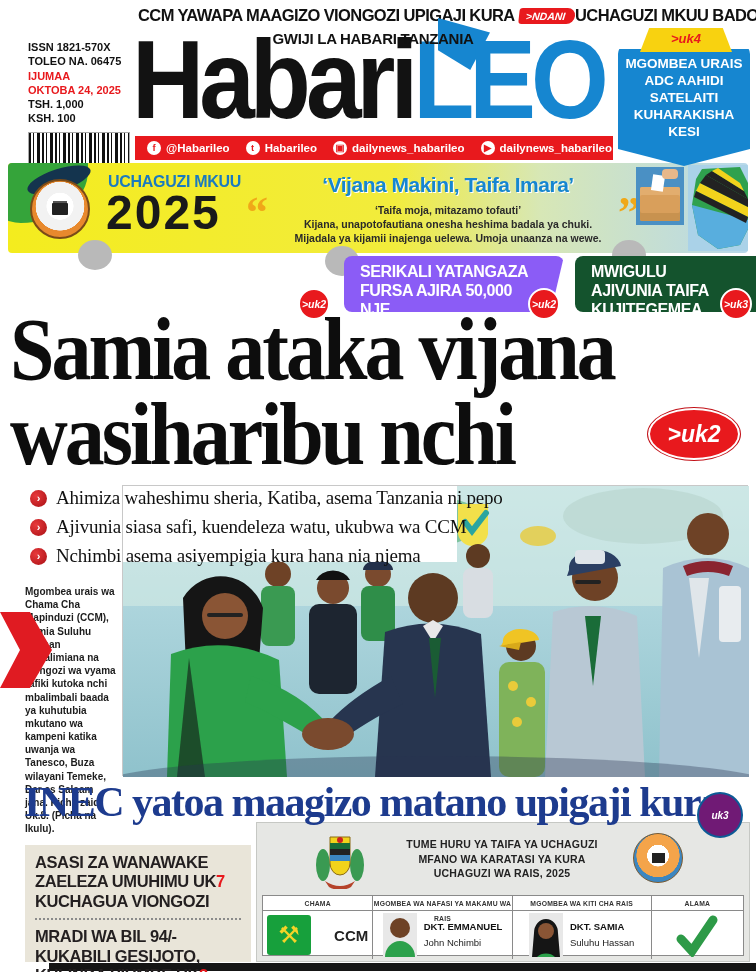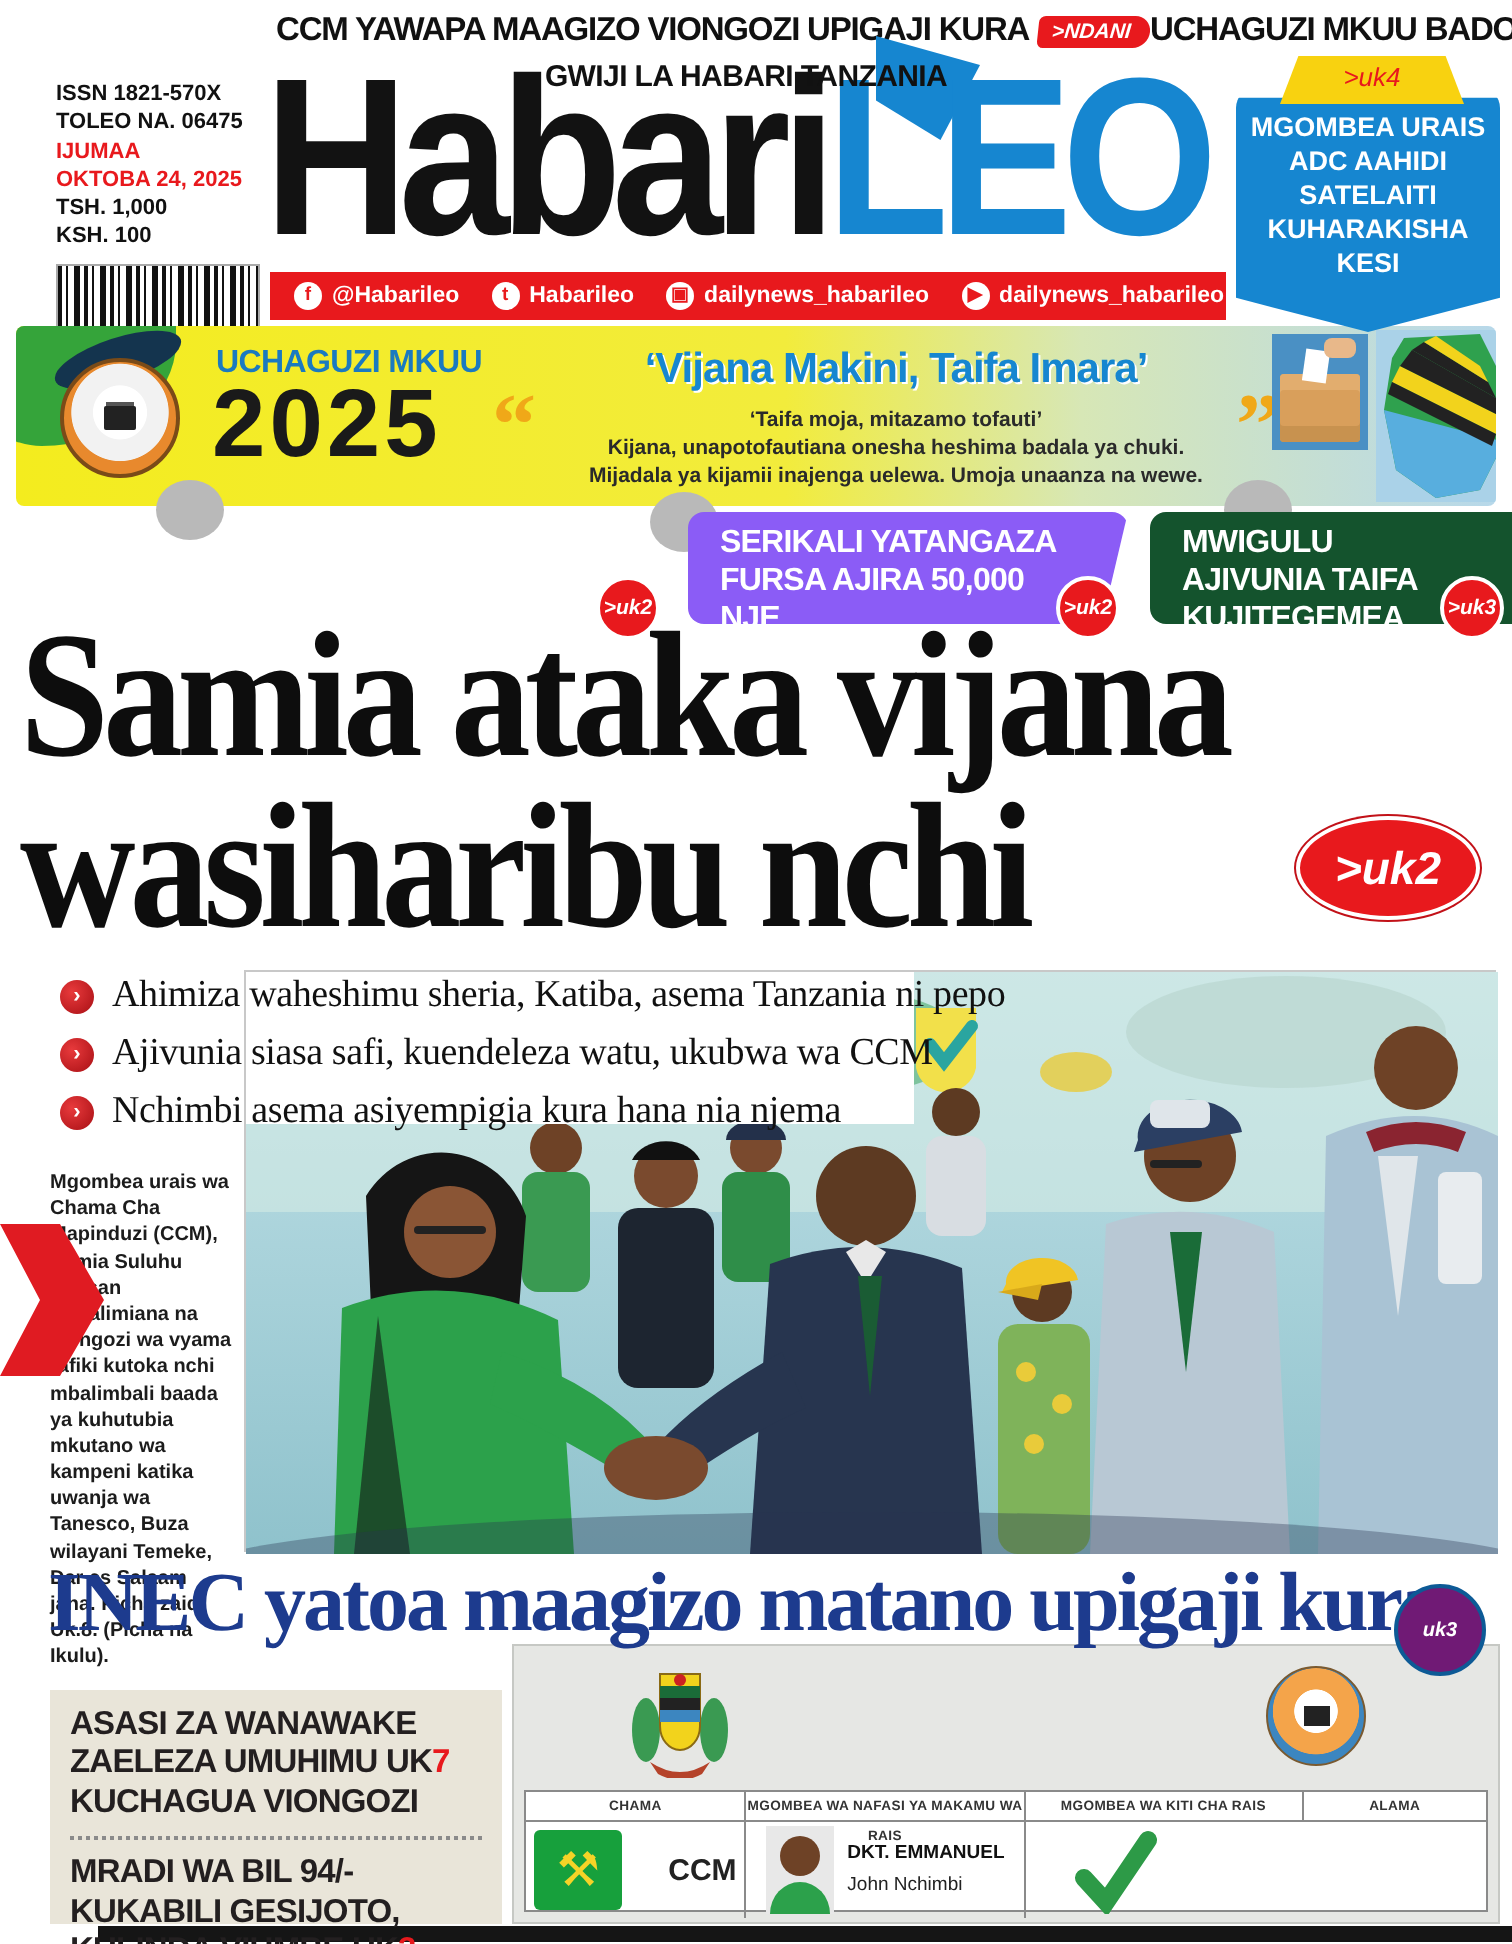--- a/index.html
+++ b/index.html
@@ -24,21 +24,21 @@
   .logo .black { color:#121212; }
   .logo .blue { color:#1686d0; }
   .logo-accent { position:absolute; top:18px; left:438px; width:52px; height:52px; background:#1686d0; clip-path:polygon(0 0,100% 28%,62% 100%,0 62%); z-index:1; }
 
   
   .socialbar { position:absolute; top:136px; left:135px; width:478px; height:24px; background:#e8191d; display:flex; align-items:center; gap:16px; padding-left:12px; z-index:4; }
   .soc { display:flex; align-items:center; gap:5px; color:#fff; font-weight:bold; font-size:11.5px; }
   .soc .ic { width:14px; height:14px; border-radius:50%; background:#fff; color:#e8191d; font-size:9.5px; font-weight:bold; display:flex; align-items:center; justify-content:center; line-height:1; }
 
   
-  .ribbon { position:absolute; top:28px; left:640px; width:92px; height:24px; background:#f8d210; clip-path:polygon(10% 0,90% 0,100% 100%,0 100%); color:#e8191d; font-style:italic; font-weight:normal; font-size:13px; text-align:center; line-height:22px; z-index:5; }
+  .ribbon { position:absolute; top:28px; left:640px; width:92px; height:24px; background:#f8d210; clip-path:polygon(10% 0,90% 0,100% 100%,0 100%); color:#e8191d; font-style:italic; font-weight:bold; font-size:13px; text-align:center; line-height:22px; z-index:5; }
   .sidebadge { position:absolute; top:44px; left:618px; width:132px; height:122px; background:#1686d0; clip-path:polygon(0 4%,100% 4%,100% 86%,50% 100%,0 86%); border-radius:10px; color:#fff; font-weight:bold; font-size:13.5px; line-height:1.25; text-align:center; padding:12px 6px; z-index:4; }
 
   
   .banner { position:absolute; top:163px; left:8px; width:740px; height:90px; background:linear-gradient(90deg,#f4ec1e 0%,#f2ec3c 52%,#d7e7b6 72%,#b7d8ea 100%); border-radius:4px; overflow:hidden; z-index:1; }
   .banner .greenwedge { position:absolute; top:-14px; left:-16px; width:96px; height:74px; background:#35a43a; border-radius:0 0 70% 30%; }
   .banner .swoosh { position:absolute; top:6px; left:18px; width:66px; height:22px; background:#14344e; border-radius:50%; transform:rotate(-18deg); }
   .inec-logo { position:absolute; top:16px; left:22px; width:60px; height:60px; border-radius:50%; background:radial-gradient(circle at 50% 45%, #fff 0 32%, #f2f2f2 33% 58%, #e8892d 59% 78%, #1f4d7a 79% 100%); border:2px solid #7a4b18; display:flex; align-items:center; justify-content:center; }
   .inec-logo .box { width:16px; height:12px; background:#222; border-radius:1px; box-shadow:0 -3px 0 -1px #555; }
   .banner .lbl { position:absolute; top:10px; left:100px; color:#1a7ac0; font-weight:bold; font-size:16px; letter-spacing:-0.3px; }
   .banner .year { position:absolute; top:22px; left:98px; color:#1a1a1a; font-weight:bold; font-size:48px; letter-spacing:2px; }
@@ -322,20 +322,25 @@
       <svg class="coa" width="54" height="58" viewBox="0 0 54 58">
         <ellipse cx="10" cy="34" rx="7" ry="16" fill="#3a9a52"></ellipse>
         <ellipse cx="44" cy="34" rx="7" ry="16" fill="#3a9a52"></ellipse>
         <path d="M17 6 h20 v26 a10 12 0 0 1 -20 0 z" fill="#f2d31c" stroke="#8a6a14"></path>
         <rect x="17" y="12" width="20" height="6" fill="#1a6c38"></rect>
         <rect x="17" y="18" width="20" height="6" fill="#222"></rect>
         <rect x="17" y="24" width="20" height="6" fill="#3c86c0"></rect>
         <circle cx="27" cy="9" r="3" fill="#cc2222"></circle>
         <path d="M12 50 q15 10 30 0 l-4 6 q-11 6 -22 0 z" fill="#b5432a"></path>
       </svg>
+      <div class="panel-title">
+        <div>TUME HURU YA TAIFA YA UCHAGUZI</div>
+        <div>MFANO WA KARATASI YA KURA</div>
+        <div>UCHAGUZI WA RAIS, 2025</div>
+      </div>
       <div class="inec2">
           <div class="box"></div>
         </div>
     </div>
     <div class="vtable">
       <div class="vhead">
         <div class="c1">CHAMA</div>
         <div class="c2">MGOMBEA WA NAFASI YA MAKAMU WA RAIS</div>
         <div class="c3">MGOMBEA WA KITI CHA RAIS</div>
         <div class="c4">ALAMA</div>
@@ -349,20 +354,32 @@
           <svg width="34" height="44" viewBox="0 0 34 44">
             <rect width="34" height="44" fill="#e8e8e8"></rect>
             <circle cx="17" cy="15" r="10" fill="#6e4226"></circle>
             <path d="M2 44 a15 16 0 0 1 30 0 z" fill="#2ca14b"></path>
           </svg>
           <div class="cand-name">
             <b>DKT. EMMANUEL</b>
             <span>John Nchimbi</span>
           </div>
         </div>
+        <div class="vcell c3">
+          <svg width="34" height="44" viewBox="0 0 34 44">
+            <rect width="34" height="44" fill="#e8e8e8"></rect>
+            <path d="M5 20 a12 14 0 0 1 24 0 l2 24 -28 0 z" fill="#151515"></path>
+            <circle cx="17" cy="18" r="8" fill="#8a5535"></circle>
+            <path d="M8 44 a12 10 0 0 1 18 0 z" fill="#2ca14b"></path>
+          </svg>
+          <div class="cand-name">
+            <b>DKT. SAMIA</b>
+            <span>Suluhu Hassan</span>
+          </div>
+        </div>
         <div class="vcell c4">
           <svg width="44" height="44" viewBox="0 0 44 44">
             <polyline points="6,26 17,38 38,7" stroke="#2d9a47" stroke-width="9" fill="none" stroke-linecap="round"></polyline>
           </svg>
         </div>
       </div>
     </div>
   </div>
 
   <div class="blackbar"></div>

